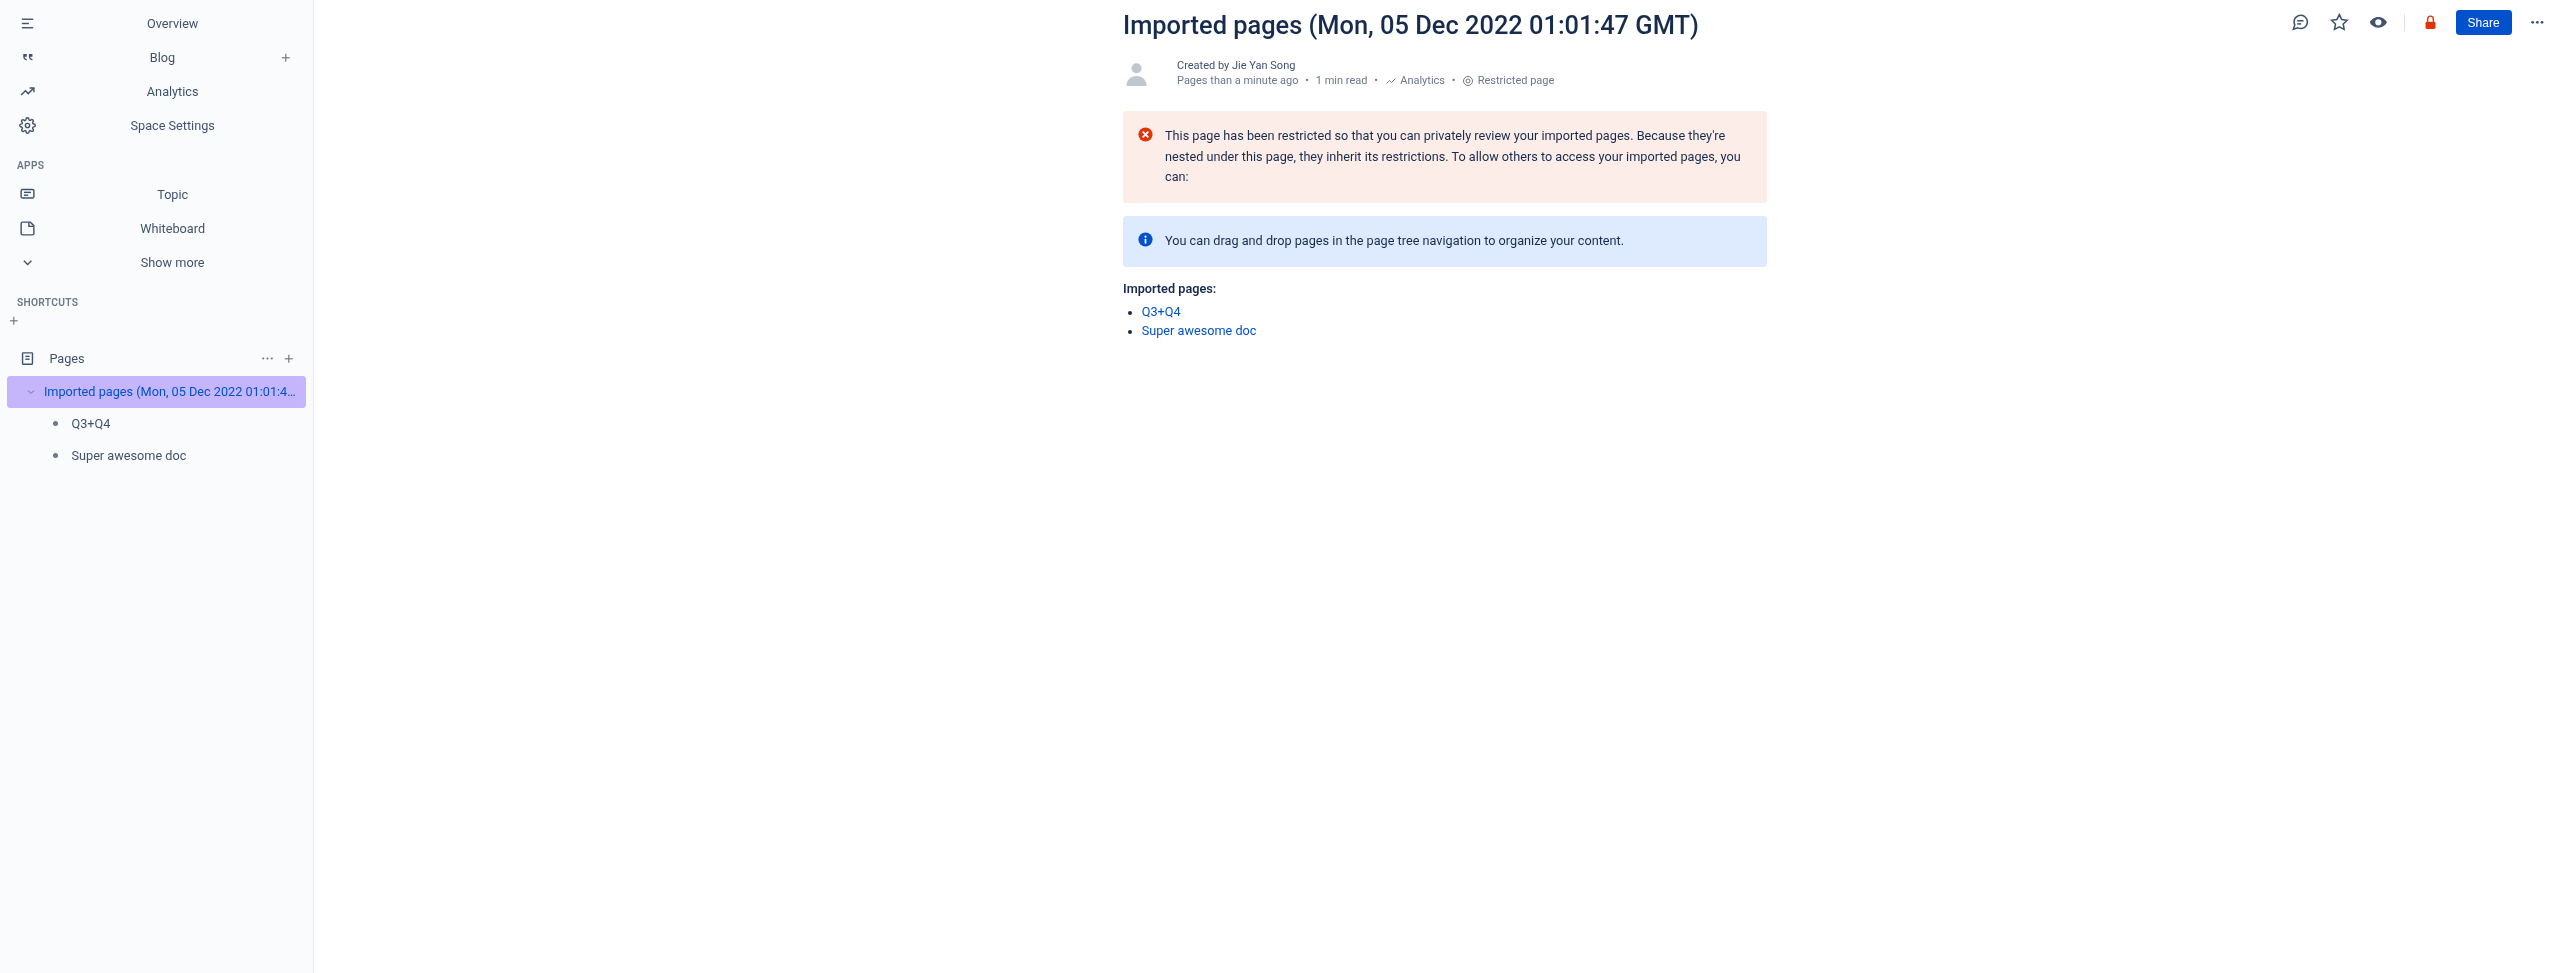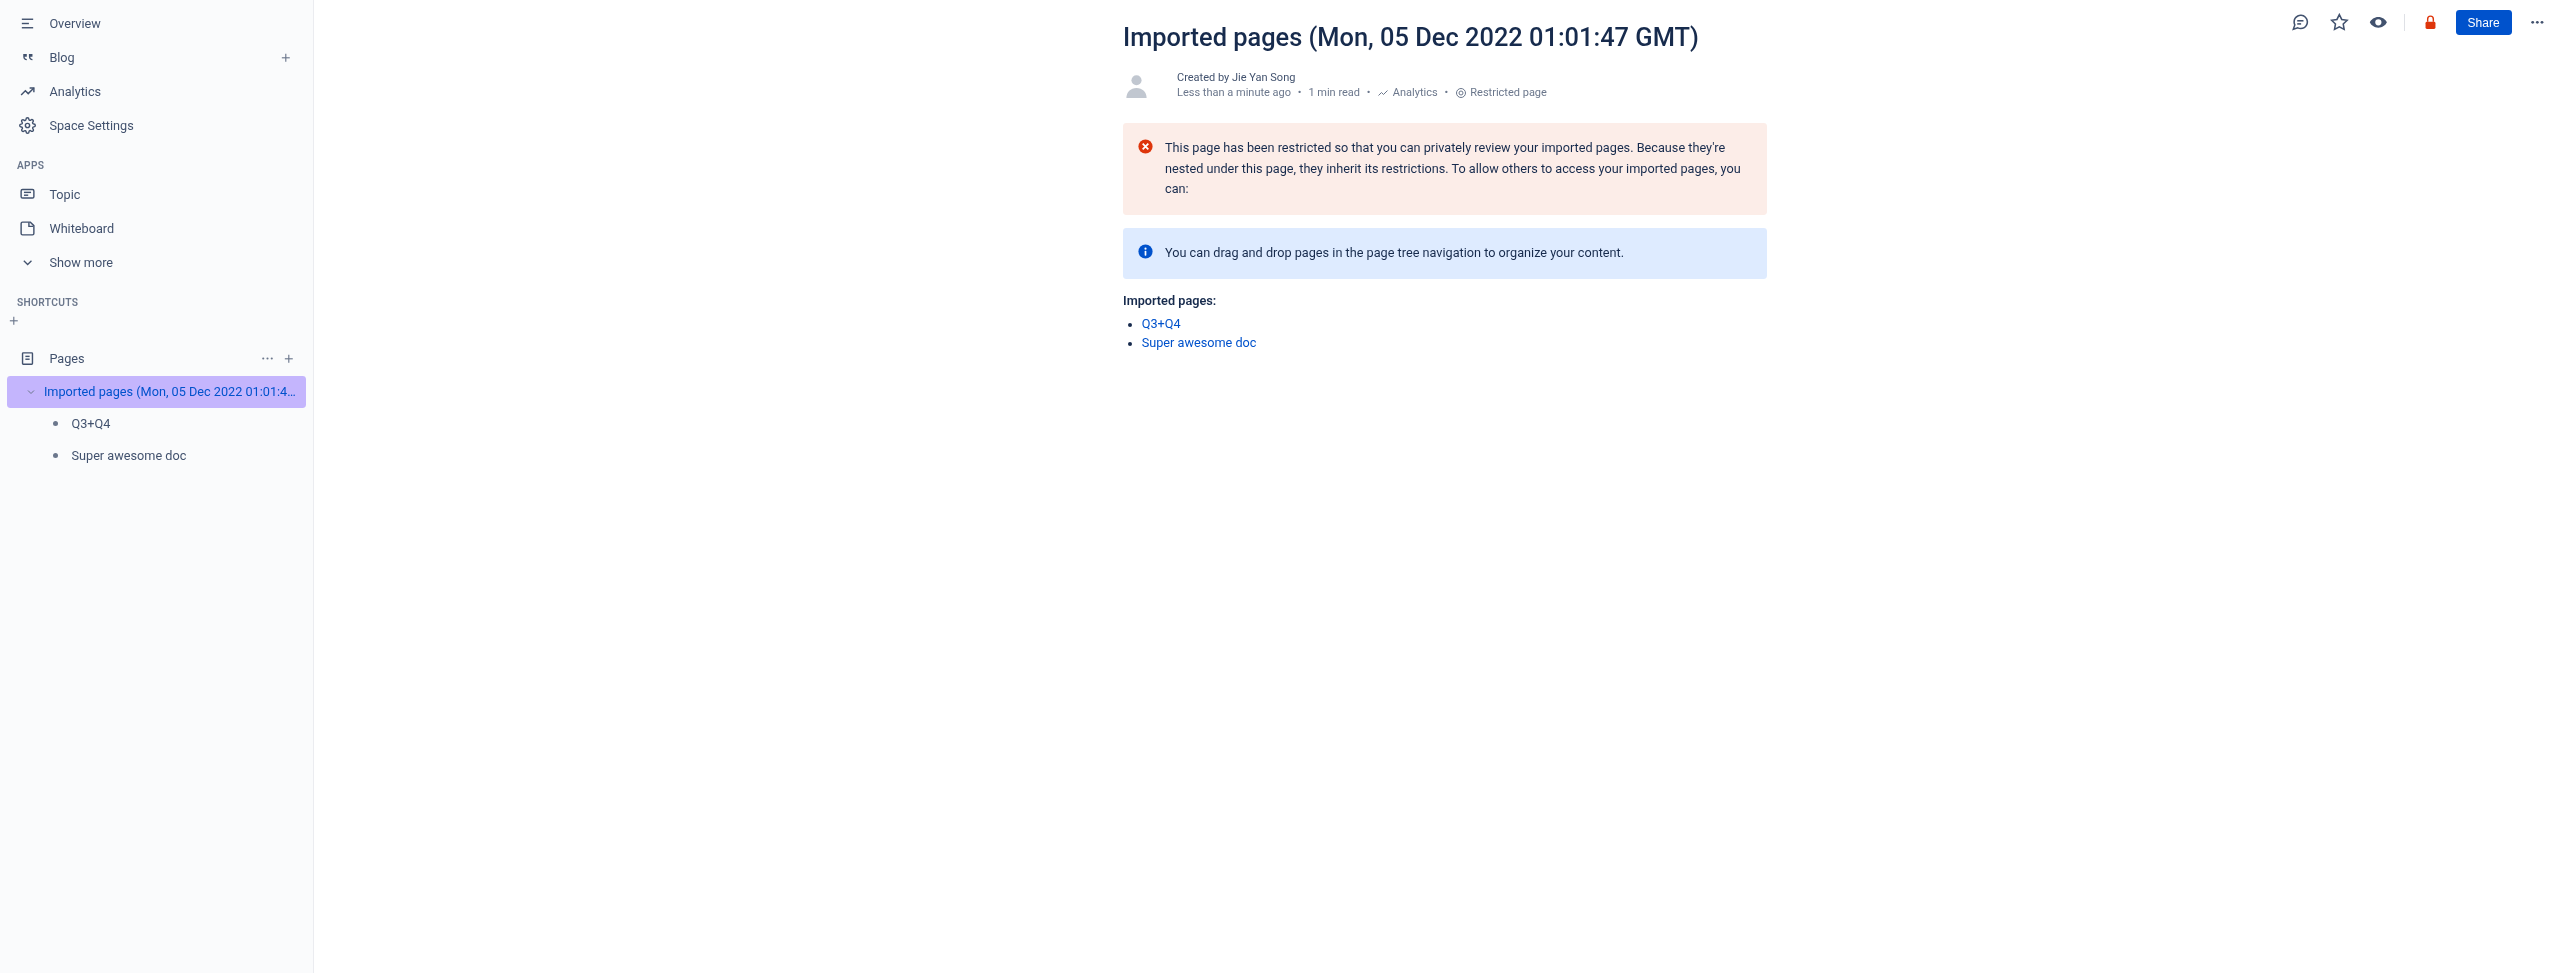--- a/index.html
+++ b/index.html
@@ -30,21 +30,21 @@
 }
 .nav-item .icon-slot {
   width: 20.4px;
   height: 20.4px;
   display: flex;
   align-items: center;
   justify-content: center;
   margin-right: 12px;
   flex-shrink: 0;
 }
-.nav-item .label { flex: 1; font-size: 12.7px; }
+.nav-item .label { flex: 1; font-size: 12.7px; text-align: center; }
 .nav-item .plus {
   width: 20.4px;
   height: 20.4px;
   display: flex;
   align-items: center;
   justify-content: center;
   color: #6B778C;
 }
 .section-header {
   font-size: 10.2px;
@@ -126,21 +126,21 @@
   display:flex; align-items:center; justify-content:center;
   color:#42526E; cursor:pointer; border-radius:3.4px;
 }
 .tb-sep { width:0.8px; height:17px; background:#DFE1E6; }
 .share-btn {
   background:#0052CC; color:white; border:none;
   padding: 5.1px 12px; border-radius:3.4px; font-size:12px; font-weight:500; cursor:pointer;
 }
 .content {
   max-width: 644px;
-  margin: 12px auto;
+  margin: 0 auto;
   padding-top: 8.5px;
 }
 .page-title {
   font-size: 25.4px;
   font-weight: 500;
   color: #172B4D;
   margin-bottom: 17px;
   line-height: 1.3;
 }
 .byline {
@@ -370,21 +370,21 @@
         <svg width="27" height="27" viewBox="0 0 32 32">
             <circle cx="16" cy="11" r="6" fill="#C1C7D0"></circle>
             <path d="M4 32c0-7 5-12 12-12s12 5 12 12" fill="#C1C7D0"></path>
           </svg>
       </span>
       <div class="byline-text">
         <div class="author-line">
           <span>Created by </span><span>Jie Yan Song</span>
         </div>
         <div class="byline-meta">
-          <span>Less than a minute ago</span>
+          <span>Pages than a minute ago</span>
           <span class="dot">•</span>
           <span>1 min read</span>
           <span class="dot">•</span>
           <a href="#">
             <svg width="12" height="12" viewBox="0 0 24 24" fill="none" stroke="#6B778C" stroke-width="2">
                 <polyline points="3 17 9 11 13 15 21 7"></polyline>
               </svg>
             <span>Analytics</span>
           </a>
           <span class="dot">•</span>

